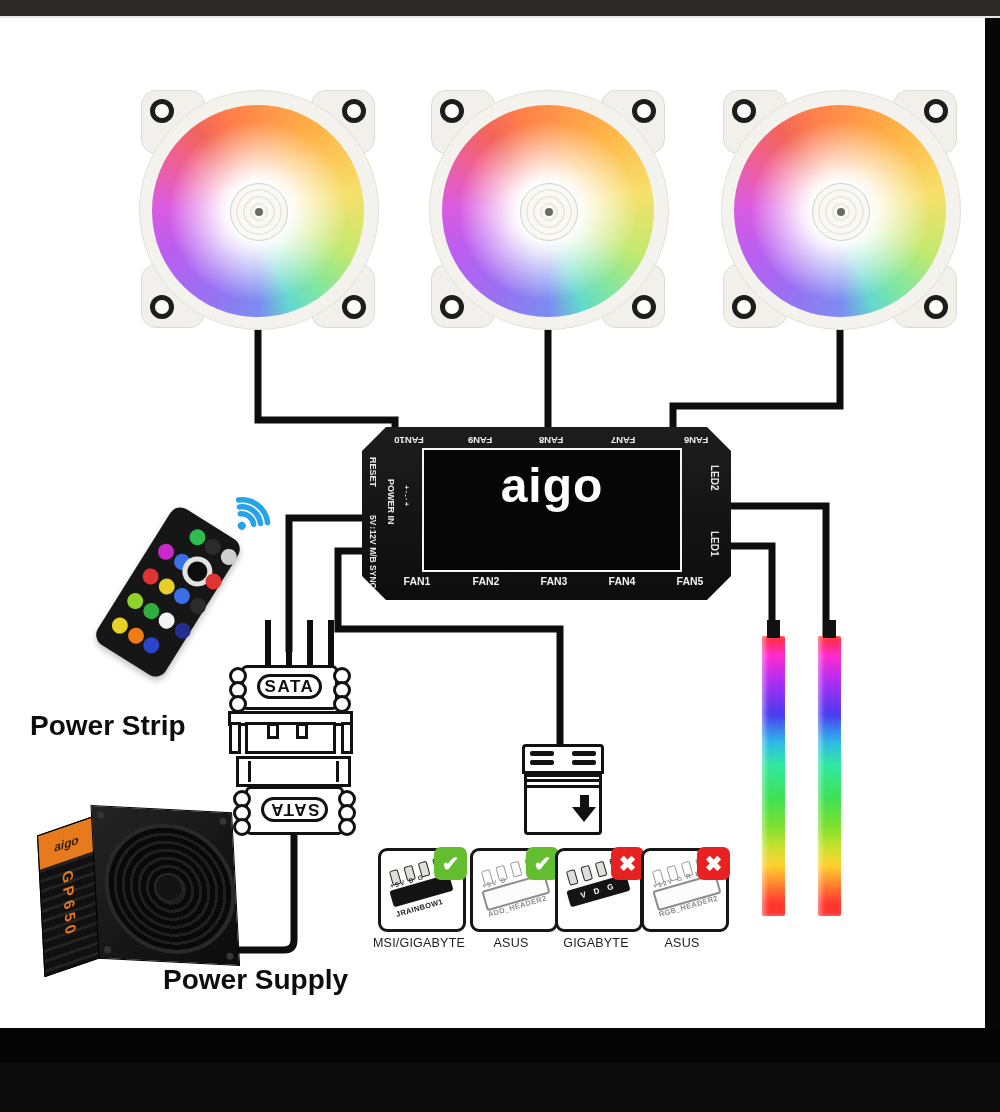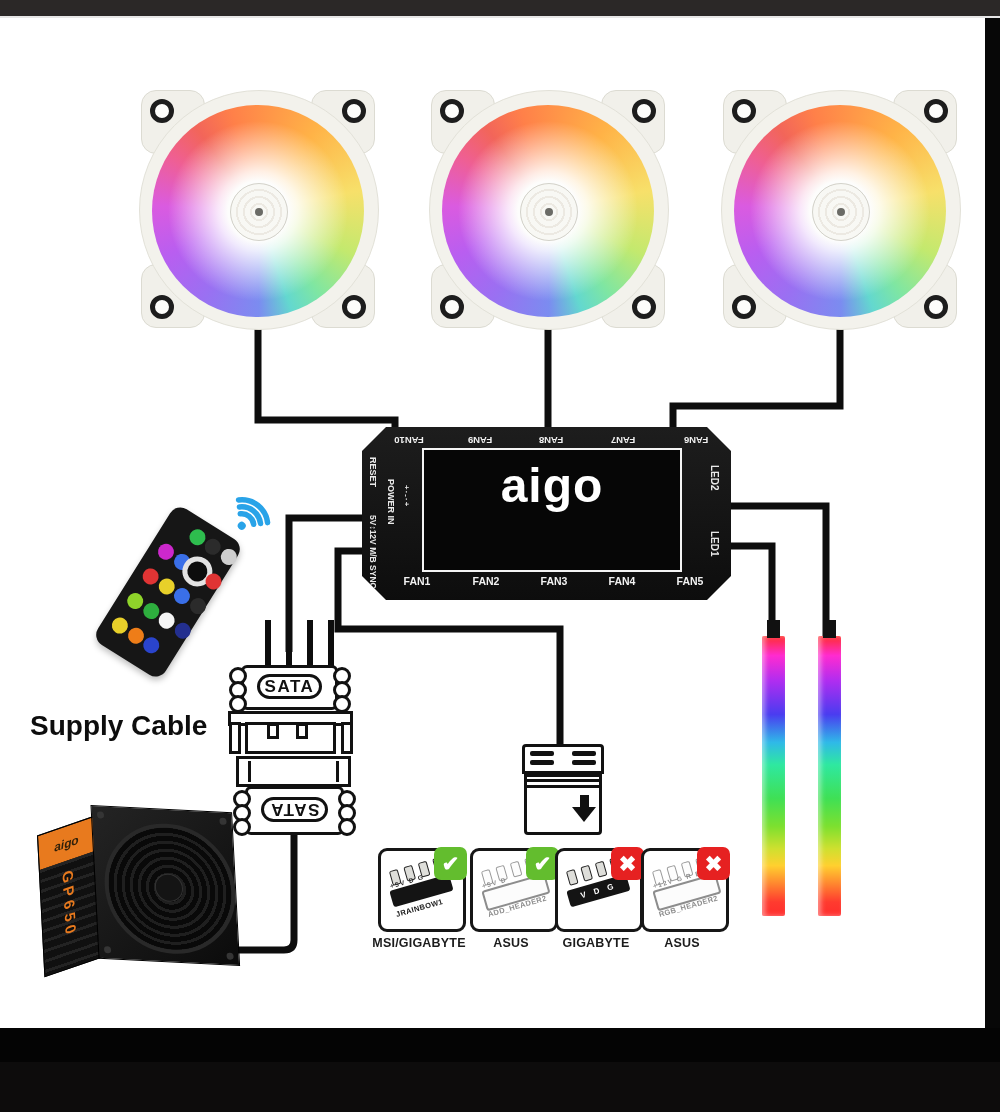--- a/index.html
+++ b/index.html
@@ -103,21 +103,21 @@
 
   
   .cwrap{position:absolute;top:848px;width:82px;z-index:6;}
   .cbox{position:relative;width:82px;height:78px;background:#fff;border:3px solid #161616;
     border-radius:9px;}
   .badge{position:absolute;top:-4px;right:-4px;width:33px;height:33px;border-radius:7px;
     display:flex;align-items:center;justify-content:center;color:#fff;font-size:21px;font-weight:700;z-index:2;}
   .badge.check{background:#63bd2e;}
   .badge.cross{background:#e62121;}
   .board{position:absolute;top:88px;left:50%;transform:translateX(-50%);white-space:nowrap;
-    font-size:12.5px;font-weight:700;color:#1c1c1c;letter-spacing:.2px;}
+    font-size:12.5px;font-weight:400;color:#1c1c1c;letter-spacing:.2px;}
   .hdrg{position:absolute;left:9px;top:12px;width:64px;height:52px;transform:rotate(-16deg);}
   .hdrg .pins{position:absolute;left:5px;top:0;width:54px;display:flex;justify-content:space-between;}
   .hdrg .pins i{width:7px;height:13px;border-radius:2px;}
   .hdrg.dark .pins i{background:#dededa;border:1.5px solid #222;}
   .hdrg.light .pins i{background:#fdfdfd;border:1.5px solid #9a9a9a;}
   .hdrg .plbl{position:absolute;left:2px;top:11px;font-size:6.5px;font-weight:700;
     letter-spacing:1.5px;white-space:nowrap;}
   .hdrg.dark .plbl{color:#2a2a2a;}
   .hdrg.light .plbl{color:#8d8d8d;}
   .hdrg .hbody{position:absolute;left:0;top:19px;width:62px;height:17px;border-radius:3px;
@@ -420,18 +420,19 @@
     </div>
     <div class="face">
       <div class="pfan"></div>
       <div class="screw" style="left:5px;top:5px"></div>
       <div class="screw" style="right:5px;top:5px"></div>
       <div class="screw" style="left:5px;bottom:5px"></div>
       <div class="screw" style="right:5px;bottom:5px"></div>
     </div>
   </div>
 
-  <div class="biglbl lbl-cable">Supply Cable</div>
+  <div class="biglbl lbl-cable">Power Strip</div>
+  <div class="biglbl lbl-psu">Power Supply</div>
 
   <div class="topbar"></div>
   <div class="rightbar"></div>
   <div class="bottombar"></div>
 </div>
 
 </body></html>

